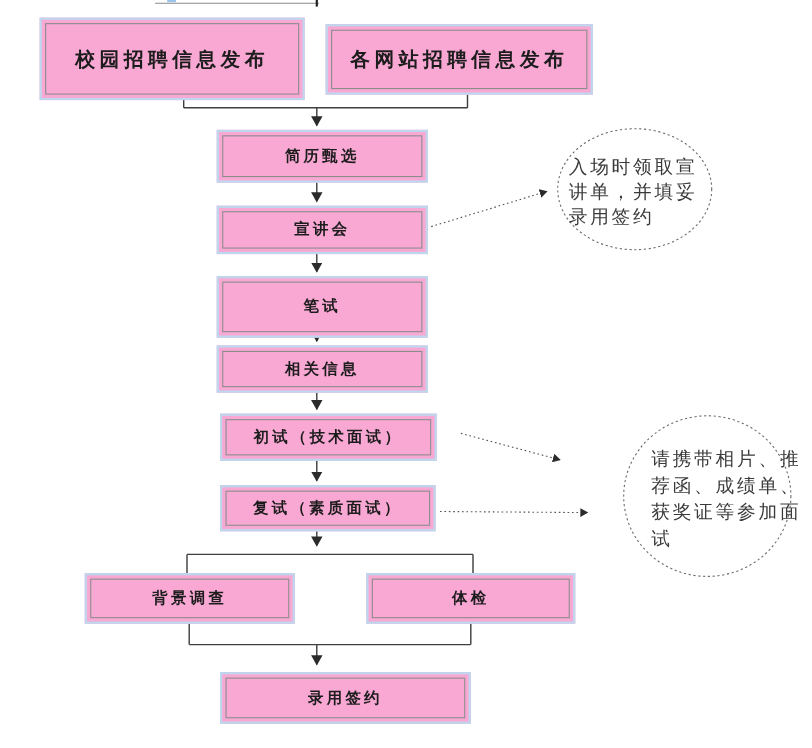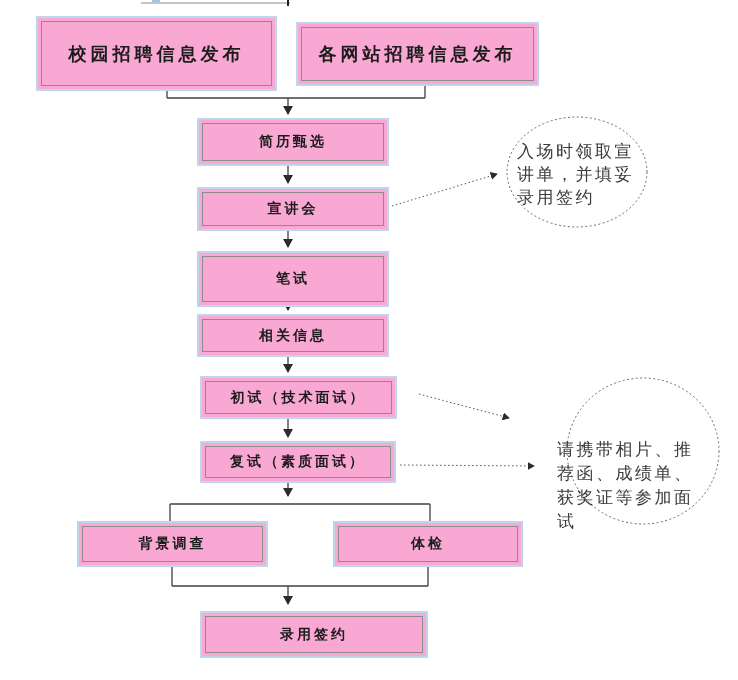--- a/index.html
+++ b/index.html
@@ -127,20 +127,20 @@
   <div class="node" style="left:200px;top:611px;width:228px;height:47px;">
     <div class="inner">录用签约</div>
   </div>
 
   <div class="note" style="left:517px;top:140px;width:128px;">
     <div class="ln">入场时领取宣</div>
     <div class="ln">讲单，并填妥</div>
     <div class="ln">录用签约</div>
   </div>
 
-  <div class="note n2" style="left:557px;top:406px;width:136px;margin-top:32px;">
+  <div class="note n2" style="left:592px;top:406px;width:136px;">
     <div class="ln">请携带相片、推</div>
     <div class="ln">荐函、成绩单、</div>
     <div class="ln">获奖证等参加面</div>
     <div class="ln">试</div>
   </div>
 
 </div>
 
 </body></html>

